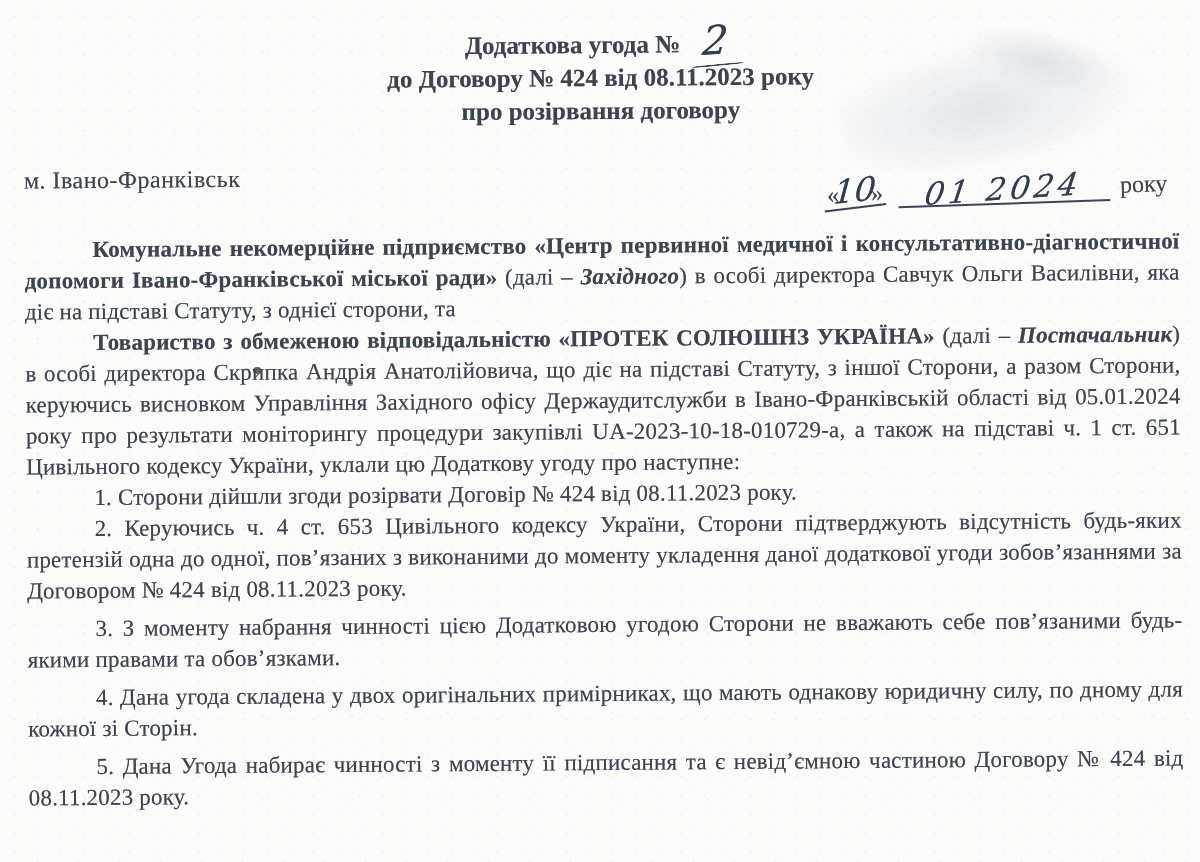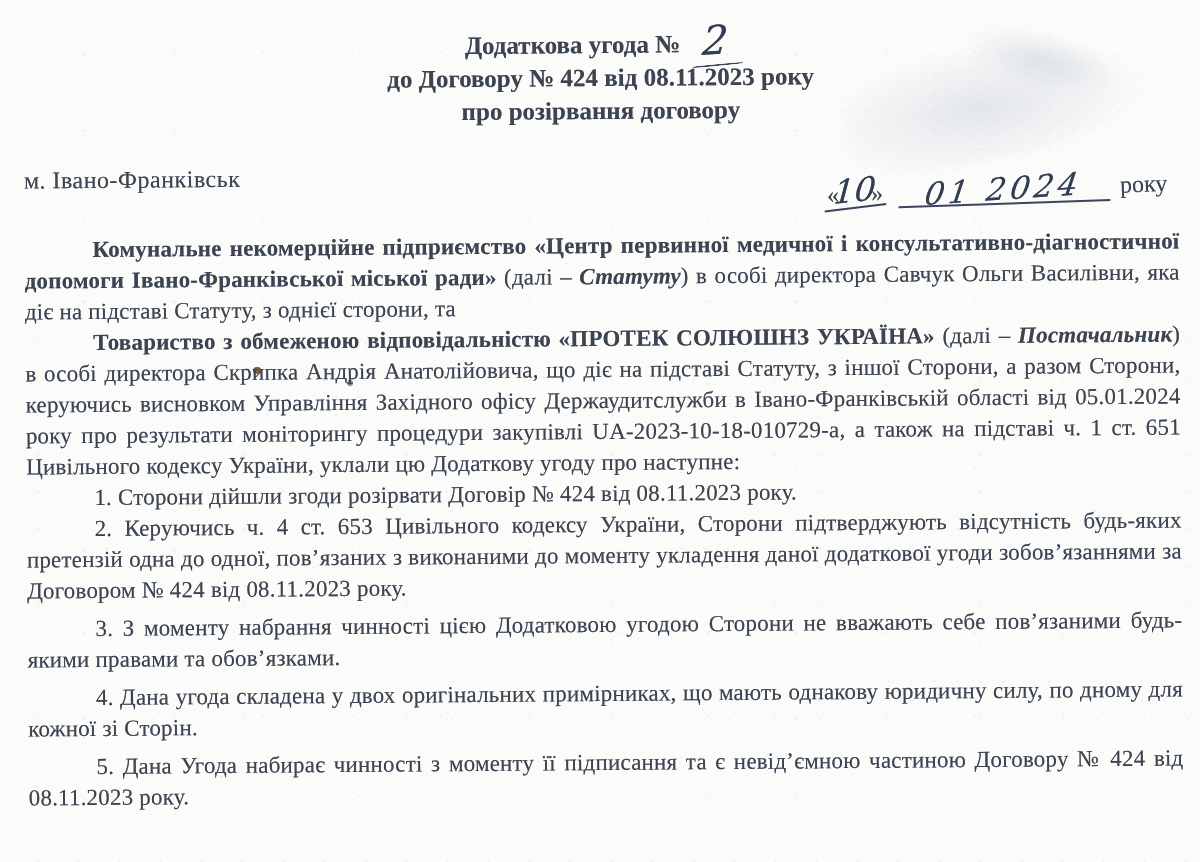--- a/index.html
+++ b/index.html
@@ -112,21 +112,21 @@
     <div class="meta-row">
       <span class="city">м. Івано-Франківськ</span>
       <span class="date-block">
         <span class="day-wrap"><span class="pq">«</span><span class="hw hw-day">10</span><span class="pq">»</span></span>
         <span class="blank-line"><span class="hw hw-rest">01 2024</span></span>
         <span class="suffix">року</span>
       </span>
     </div>
 
     <div class="body">
-      <p class="para"><b>Комунальне некомерційне підприємство «Центр первинної медичної і консультативно-діагностичної допомоги Івано-Франківської міської ради»</b><span> (далі – </span><b class="bi">Статуту</b><span>) в особі директора Савчук Ольги Василівни, яка діє на підставі Статуту, з однієї сторони, та</span></p>
+      <p class="para"><b>Комунальне некомерційне підприємство «Центр первинної медичної і консультативно-діагностичної допомоги Івано-Франківської міської ради»</b><span> (далі – </span><b class="bi">Західного</b><span>) в особі директора Савчук Ольги Василівни, яка діє на підставі Статуту, з однієї сторони, та</span></p>
 
       <p class="para"><b>Товариство з обмеженою відповідальністю «ПРОТЕК СОЛЮШНЗ УКРАЇНА»</b><span> (далі – </span><b class="bi">Постачальник</b><span>) в особі директора Скрипка Андрія Анатолійовича, що діє на підставі Статуту, з іншої Сторони, а разом Сторони, керуючись висновком Управління Західного офісу Держаудитслужби в Івано-Франківській області від 05.01.2024 року про результати моніторингу процедури закупівлі UA-2023-10-18-010729-а, а також на підставі ч. 1 ст. 651 Цивільного кодексу України, уклали цю Додаткову угоду про наступне:</span></p>
 
       <p class="clause">1. Сторони дійшли згоди розірвати Договір № 424 від 08.11.2023 року.</p>
       <p class="clause">2. Керуючись ч. 4 ст. 653 Цивільного кодексу України, Сторони підтверджують відсутність будь-яких претензій одна до одної, пов’язаних з виконаними до моменту укладення даної додаткової угоди зобов’язаннями за Договором № 424 від 08.11.2023 року.</p>
       <p class="clause gap">3. З моменту набрання чинності цією Додатковою угодою Сторони не вважають себе пов’язаними будь-якими правами та обов’язками.</p>
       <p class="clause gap">4. Дана угода складена у двох оригінальних примірниках, що мають однакову юридичну силу, по дному для кожної зі Сторін.</p>
       <p class="clause gap">5. Дана Угода набирає чинності з моменту її підписання та є невід’ємною частиною Договору № 424 від 08.11.2023 року.</p>
     </div>
 

